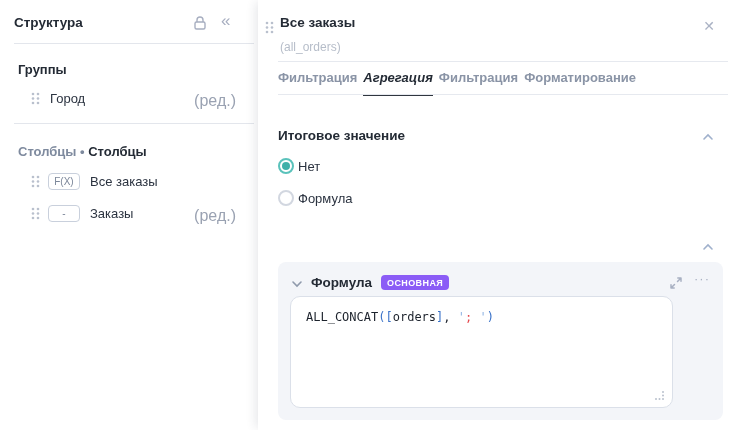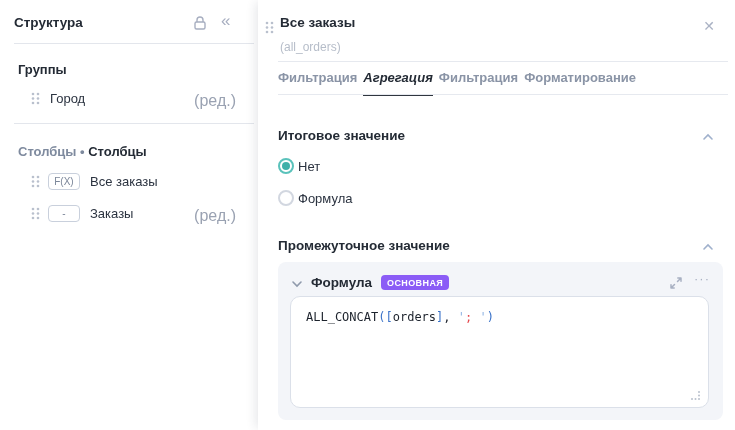--- a/index.html
+++ b/index.html
@@ -43,21 +43,21 @@
   .radio-label { font-size:13px; color:#2b3340; }
 
   
   .card { left:20px; top:262px; width:445px; height:158px; background:#f3f5f9; border-radius:8px; }
   .card-chevron { left:12px; top:15px; width:14px; height:14px; color:#8f9aac; cursor:pointer; }
   .card-title { left:33px; top:13px; font-size:13.5px; font-weight:bold; }
   .main-badge { left:103px; top:13px; background:#8b5cf6; color:#fff; font-size:9px; font-weight:bold;
     letter-spacing:0.4px; padding:3px 6px 2px; border-radius:4px; }
   .expand-wrap { right:40px; top:14px; width:14px; height:14px; color:#a8b0c2; cursor:pointer; }
   .more-wrap { right:13px; top:9px; color:#a8b0c2; font-size:13px; letter-spacing:1px; cursor:pointer; }
-  .editor { left:12px; top:34px; width:419px; height:112px; background:#fff;
+  .editor { left:12px; top:34px; width:383px; height:112px; background:#fff;
     border:1px solid #dbe0e9; border-radius:10px; cursor:text; }
   .code { position:absolute; left:15px; top:13px; font-family:"DejaVu Sans Mono", monospace;
     font-size:12px; white-space:pre; }
   .tk-name { color:#1d232d; } .tk-plain { color:#1d232d; }
   .tk-bracket { color:#3b73c9; } .tk-quote { color:#8fb4e3; } .tk-string { color:#e5484d; }
   .resize-grip { right:7px; bottom:7px; color:#b9c0cd; }
 
   .dots6 circle, .grip circle { fill:currentColor; }
   svg { display:block; }
 </style>
@@ -168,21 +168,20 @@
 
   <div class="abs radio-row" style="top:158px;">
     <span class="radio-dot checked"></span>
     <span class="radio-label">Нет</span>
   </div>
   <div class="abs radio-row" style="top:190px;">
     <span class="radio-dot"></span>
     <span class="radio-label">Формула</span>
   </div>
 
-  <div class="abs sec-title" style="top:238px;">Промежуточное значение</div>
   <span class="abs sec-chevron" style="top:240px;">
     <svg width="14" height="14" viewBox="0 0 14 14" fill="none" stroke="currentColor" stroke-width="1.6" stroke-linecap="round">
       <path d="M3 9 L7 5 L11 9"></path>
     </svg>
   </span>
 
   <div class="abs card">
     <span class="abs card-chevron">
       <svg width="14" height="14" viewBox="0 0 14 14" fill="none" stroke="currentColor" stroke-width="1.6" stroke-linecap="round">
         <path d="M3 5 L7 9 L11 5"></path>

